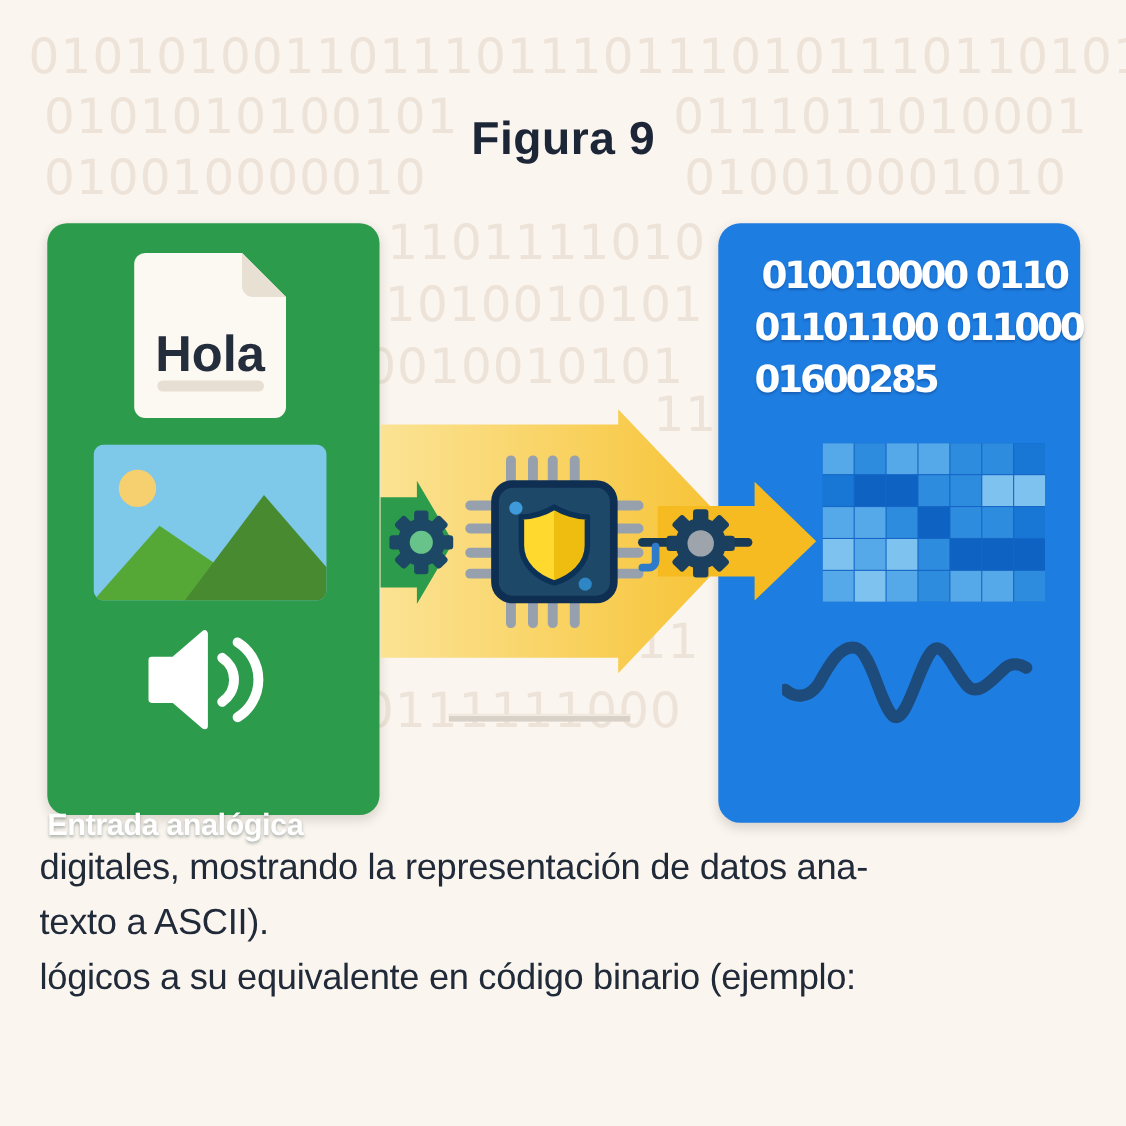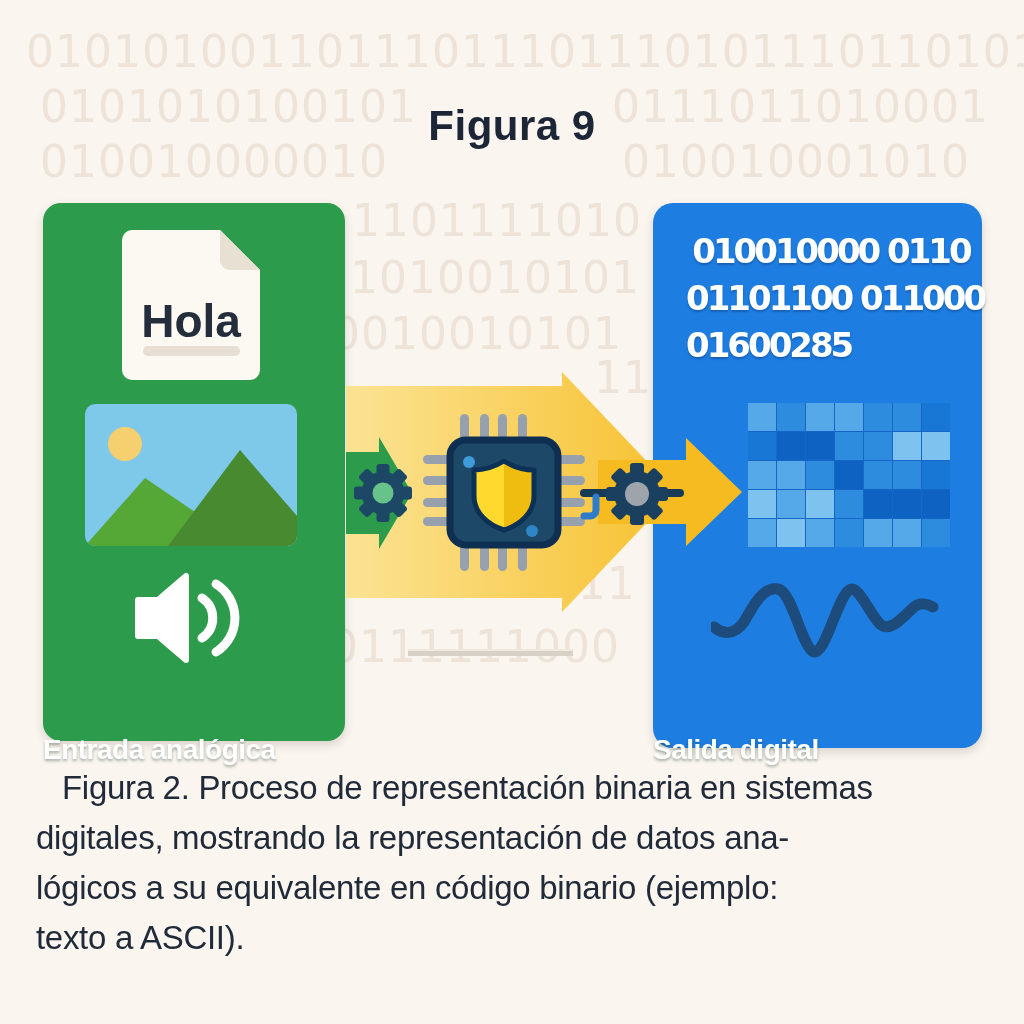--- a/index.html
+++ b/index.html
@@ -146,21 +146,20 @@
         <div class="px" style="background: rgb(126, 195, 240);"></div>
         <div class="px" style="background: rgb(86, 169, 232);"></div>
         <div class="px" style="background: rgb(46, 140, 222);"></div>
         <div class="px" style="background: rgb(86, 169, 232);"></div>
         <div class="px" style="background: rgb(86, 169, 232);"></div>
         <div class="px" style="background: rgb(46, 140, 222);"></div>
       </div>
     <svg class="wave" viewBox="711 573 242 92">
       <path d="M714 627 C722 634 734 636 744 622 C754 604 764 586 778 589 C792 592 800 640 812 651 C824 660 836 602 848 591 C858 582 868 612 880 624 C890 633 902 618 914 607 C920 602 928 604 933 607" fill="none" stroke="#1D4B7B" stroke-width="11" stroke-linecap="round"></path>
     </svg>
-    <div class="panel-label">Salida digital</div>
   </div>
 
   <svg class="overlay" viewBox="0 0 1024 1024">
     <defs>
       <linearGradient id="ag" gradientUnits="userSpaceOnUse" x1="346" y1="490" x2="668" y2="490">
         <stop offset="0" stop-color="#FBE394"></stop>
           <stop offset="1" stop-color="#F7C232"></stop>
       </linearGradient>
       <linearGradient id="sg" x1="0" y1="0" x2="1" y2="0">
         <stop offset="0.5" stop-color="#FFD92E"></stop>
@@ -224,19 +223,18 @@
       <rect x="-7" y="-31" width="14" height="15" rx="3" transform="rotate(180)"></rect>
       <rect x="-7" y="-31" width="14" height="15" rx="3" transform="rotate(225)"></rect>
       <rect x="-7" y="-31" width="14" height="15" rx="3" transform="rotate(270)"></rect>
       <rect x="-7" y="-31" width="14" height="15" rx="3" transform="rotate(315)"></rect>
       <circle r="23"></circle>
       <circle r="12" fill="#9EA4AB"></circle>
     </g>
   </svg>
 
   <div class="caption">
-    <div class="cap-indent">Figura 2. Proceso de representación binaria en sistemas</div>
     <div>digitales, mostrando la representación de datos ana-</div>
+    <div>texto a ASCII).</div>
     <div>lógicos a su equivalente en código binario (ejemplo:</div>
-    <div>texto a ASCII).</div>
   </div>
 
 </div>
 
 </body></html>

